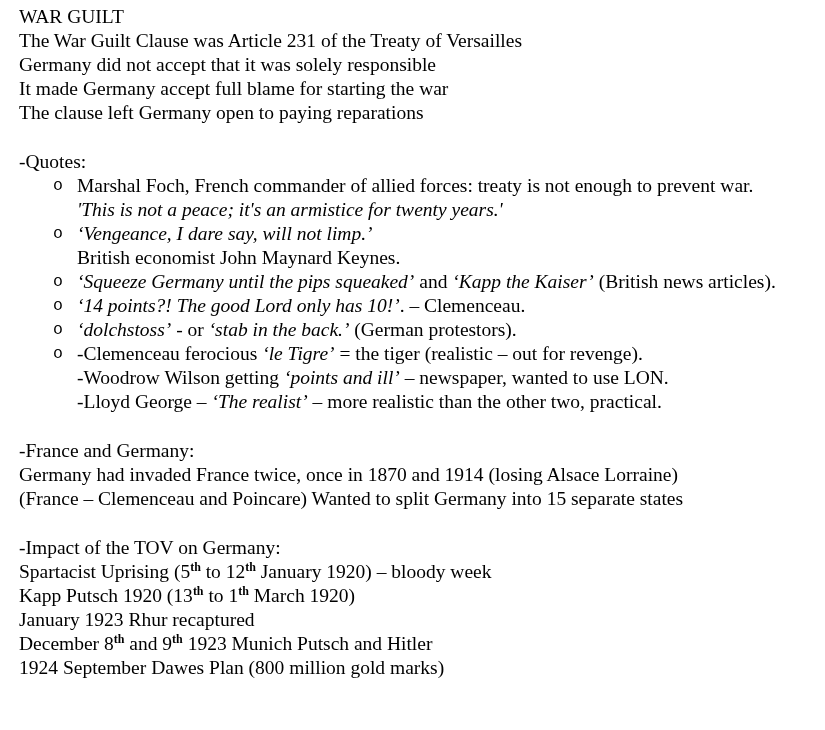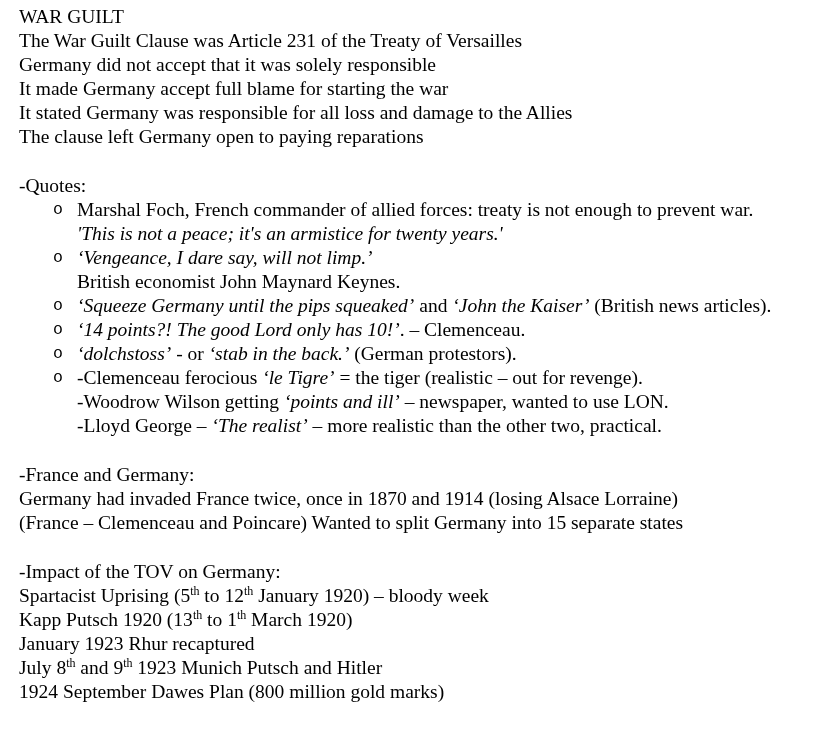--- a/index.html
+++ b/index.html
@@ -36,49 +36,49 @@
     top: 0;
     font-family: "Liberation Mono", "DejaVu Sans Mono", monospace;
     font-size: 16.5px;
     line-height: 24px;
   }
   .i { font-style: italic; }
   .sup {
     font-size: 12px;
     vertical-align: super;
     line-height: 0;
+    font-weight: bold;
   }
 </style>
 </head>
 <body>
 
 <div class="page">
     <div>
       <div class="line"><span>WAR GUILT</span></div>
       <div class="line"><span>The War Guilt Clause was Article 231 of the Treaty of Versailles</span></div>
       <div class="line"><span>Germany did not accept that it was solely responsible</span></div>
       <div class="line"><span>It made Germany accept full blame for starting the war</span></div>
-      <div class="line"><span>It stated Germany was responsible for all loss and damage to the Allies</span></div>
       <div class="line"><span>The clause left Germany open to paying reparations</span></div>
     </div>
     <div class="spacer"></div>
     <div>
       <div class="line"><span>-Quotes:</span></div>
     </div>
     <div>
       <div class="bullet-item">
         <div class="line bullet-line"><span class="marker">o</span><span>Marshal Foch, French commander of allied forces: treaty is not enough to prevent war.</span></div>
         <div class="line bullet-line"><span class="i">'This is not a peace; it's an armistice for twenty years.'</span></div>
       </div>
       <div class="bullet-item">
         <div class="line bullet-line"><span class="marker">o</span><span class="i">‘Vengeance, I dare say, will not limp.’</span></div>
         <div class="line bullet-line"><span>British economist John Maynard Keynes.</span></div>
       </div>
       <div class="bullet-item">
-        <div class="line bullet-line"><span class="marker">o</span><span class="i">‘Squeeze Germany until the pips squeaked’</span><span> and </span><span class="i">‘John the Kaiser’</span><span> (British news articles).</span></div>
+        <div class="line bullet-line"><span class="marker">o</span><span class="i">‘Squeeze Germany until the pips squeaked’</span><span> and </span><span class="i">‘Kapp the Kaiser’</span><span> (British news articles).</span></div>
       </div>
       <div class="bullet-item">
         <div class="line bullet-line"><span class="marker">o</span><span class="i">‘14 points?! The good Lord only has 10!’</span><span>. – Clemenceau.</span></div>
       </div>
       <div class="bullet-item">
         <div class="line bullet-line"><span class="marker">o</span><span class="i">‘dolchstoss’</span><span> - or </span><span class="i">‘stab in the back.’</span><span> (German protestors).</span></div>
       </div>
       <div class="bullet-item">
         <div class="line bullet-line"><span class="marker">o</span><span>-Clemenceau ferocious </span><span class="i">‘le Tigre’</span><span> = the tiger (realistic – out for revenge).</span></div>
         <div class="line bullet-line"><span>-Woodrow Wilson getting </span><span class="i">‘points and ill’</span><span> – newspaper, wanted to use LON.</span></div>
@@ -90,16 +90,16 @@
       <div class="line"><span>-France and Germany:</span></div>
       <div class="line"><span>Germany had invaded France twice, once in 1870 and 1914 (losing Alsace Lorraine)</span></div>
       <div class="line"><span>(France – Clemenceau and Poincare) Wanted to split Germany into 15 separate states</span></div>
     </div>
     <div class="spacer"></div>
     <div>
       <div class="line"><span>-Impact of the TOV on Germany:</span></div>
       <div class="line"><span>Spartacist Uprising (5</span><span class="sup">th</span><span> to 12</span><span class="sup">th</span><span> January 1920) – bloody week</span></div>
       <div class="line"><span>Kapp Putsch 1920 (13</span><span class="sup">th</span><span> to 1</span><span class="sup">th</span><span> March 1920)</span></div>
       <div class="line"><span>January 1923 Rhur recaptured</span></div>
-      <div class="line"><span>July 8</span><span class="sup">th</span><span> and 9</span><span class="sup">th</span><span> 1923 Munich Putsch and Hitler</span></div>
+      <div class="line"><span>December 8</span><span class="sup">th</span><span> and 9</span><span class="sup">th</span><span> 1923 Munich Putsch and Hitler</span></div>
       <div class="line"><span>1924 September Dawes Plan (800 million gold marks)</span></div>
     </div>
   </div>
 
 </body></html>

